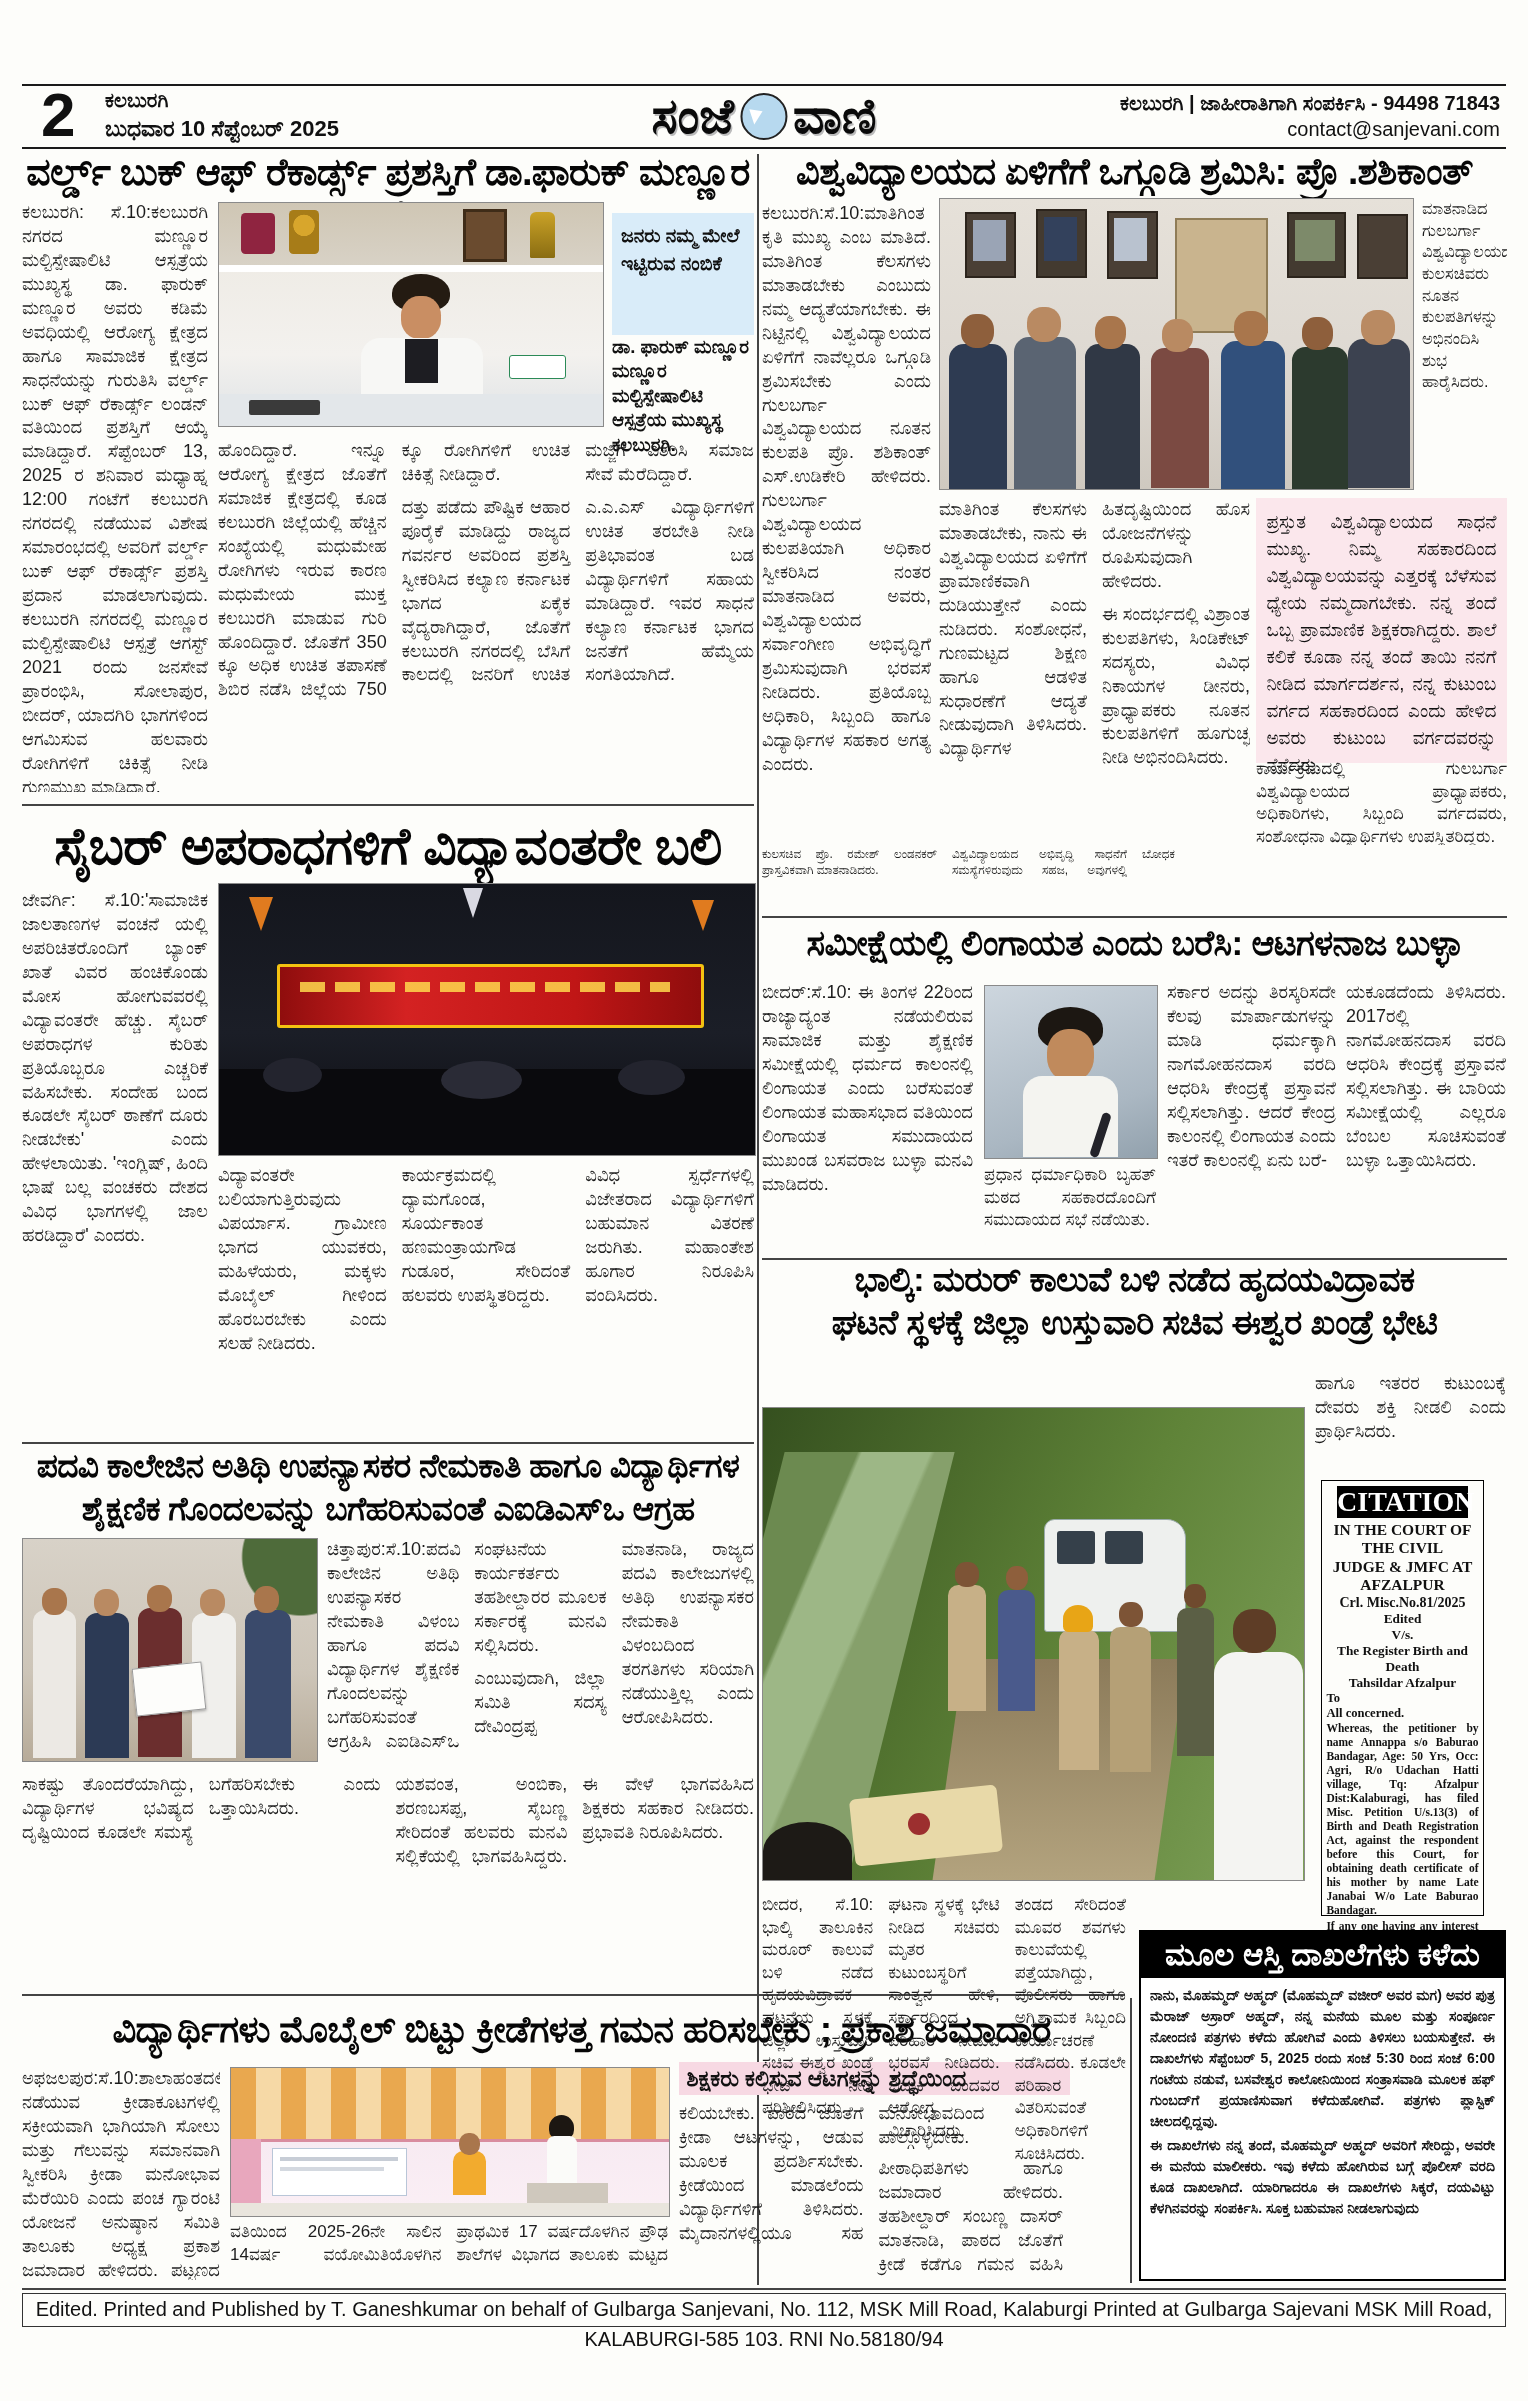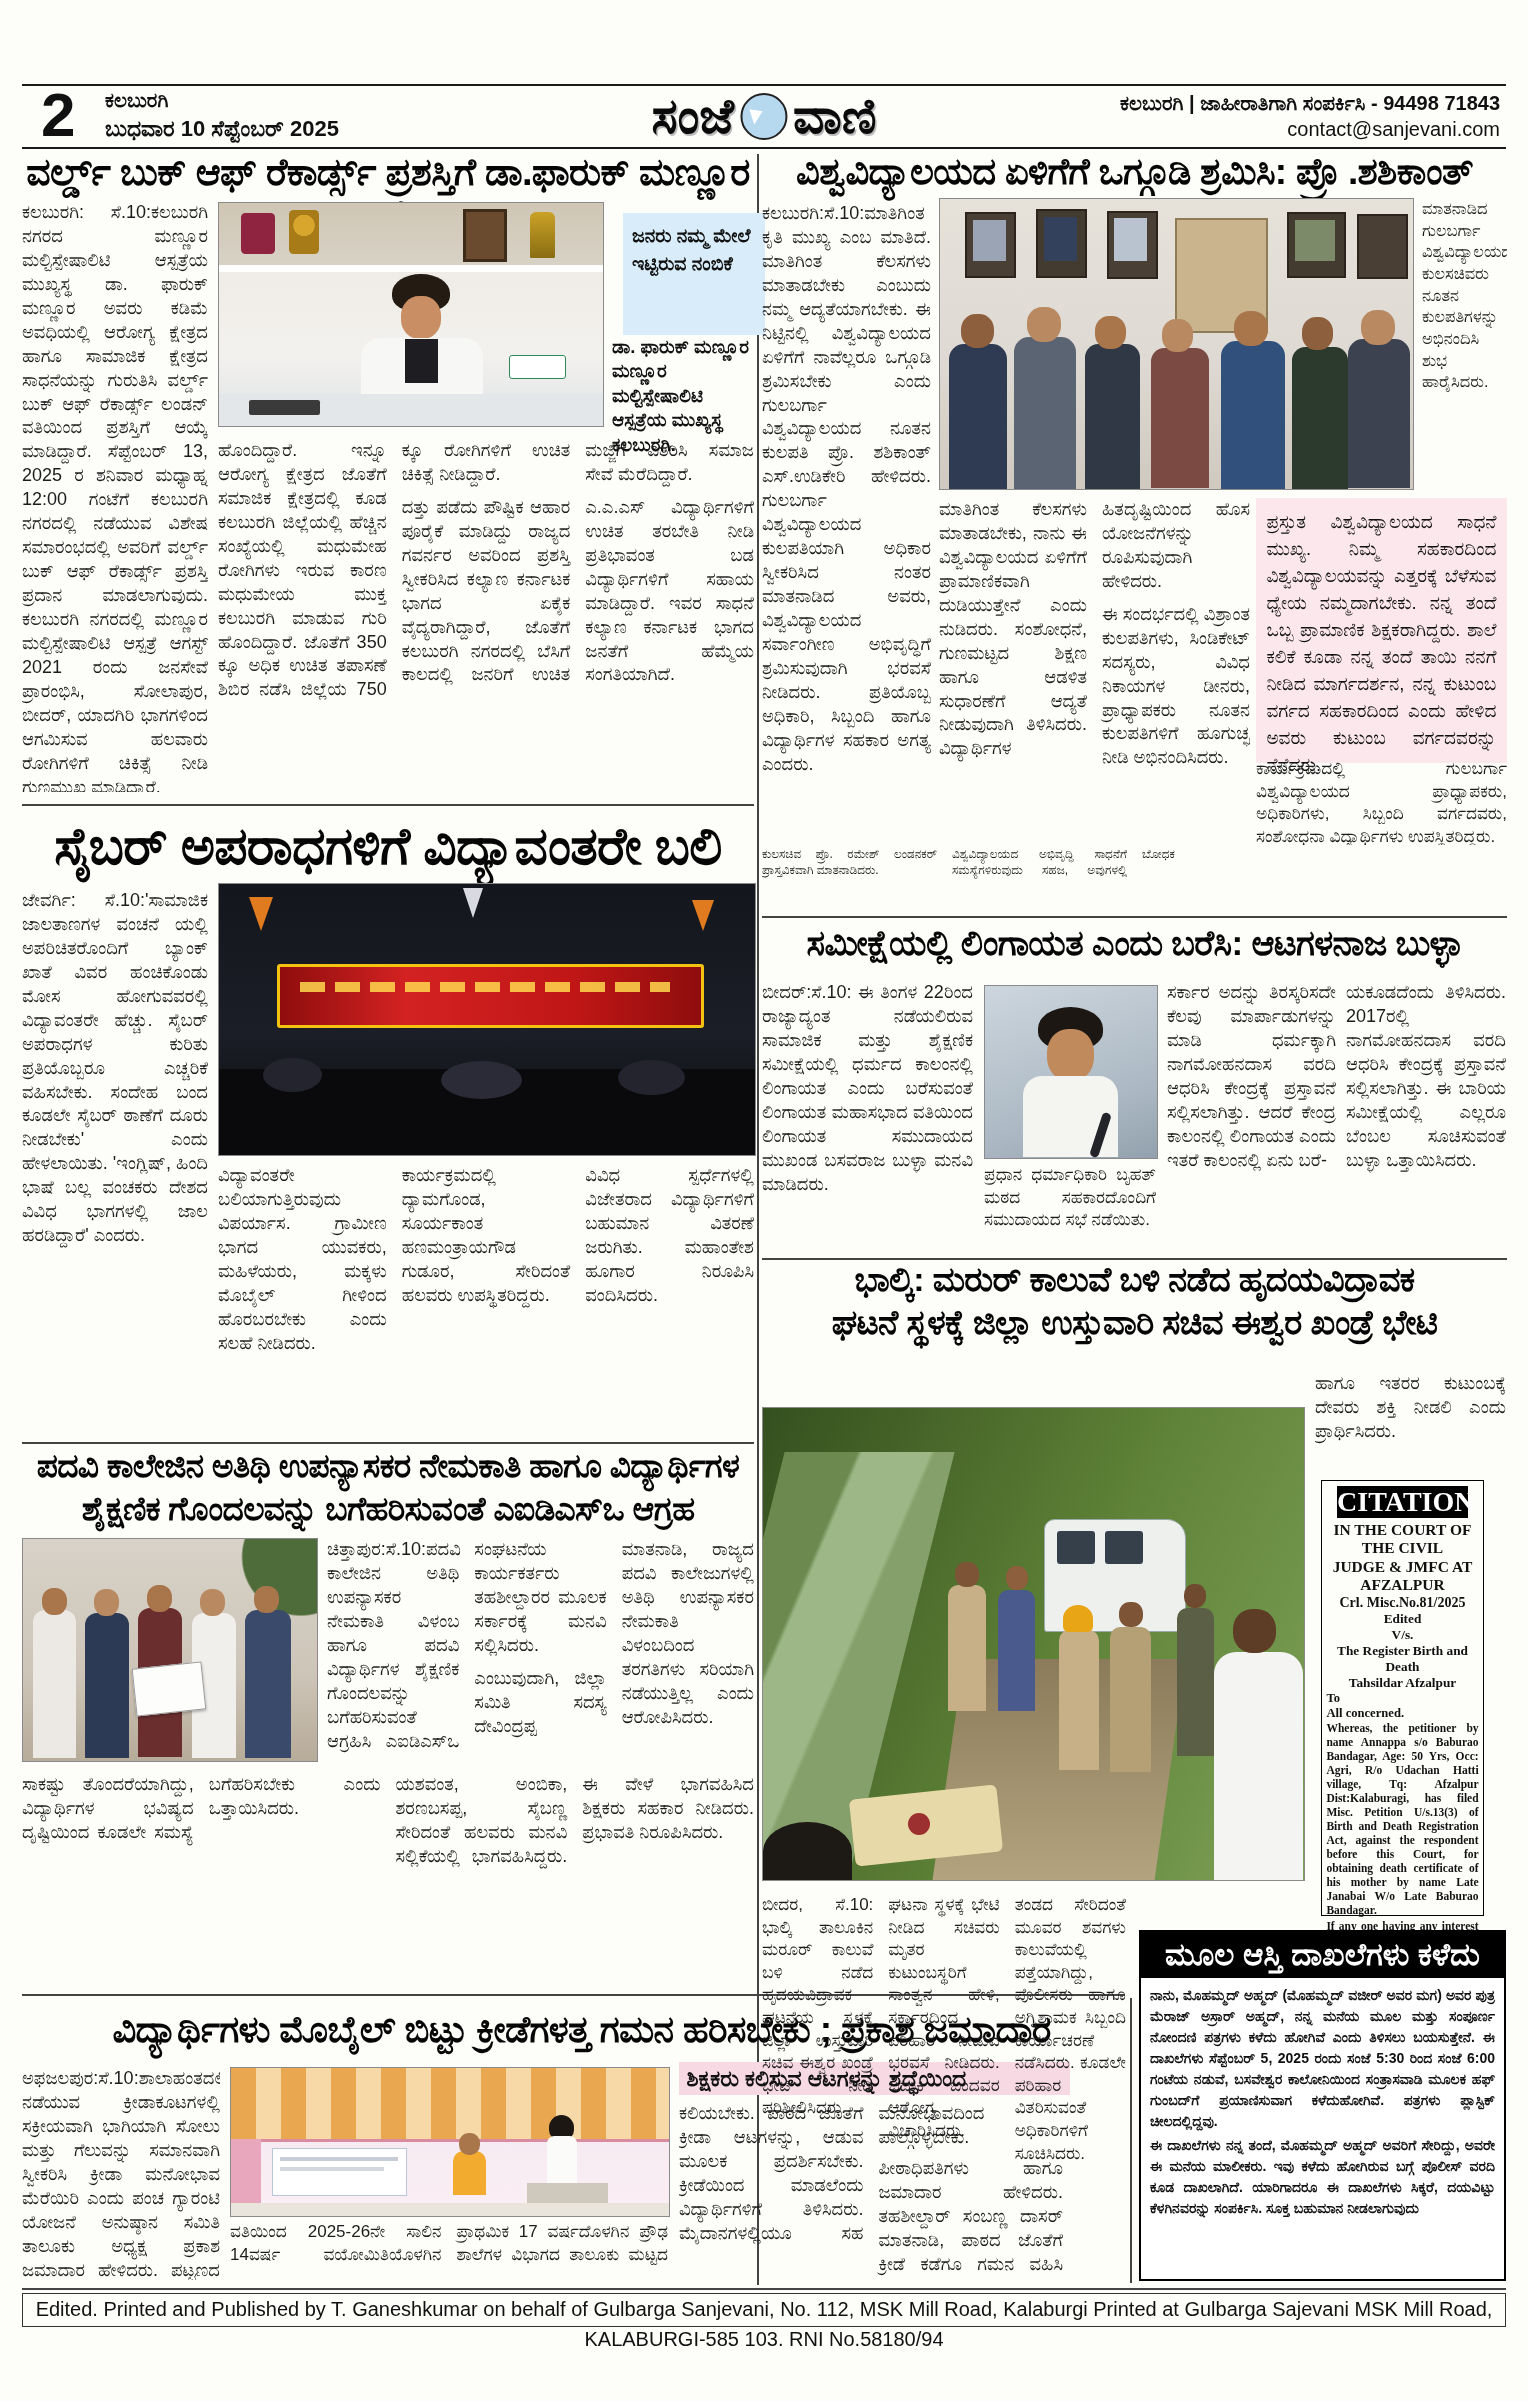--- a/index.html
+++ b/index.html
@@ -67,21 +67,21 @@
       <div class="s" style="left:0;top:62px;width:100%;height:7.4px;background:#fff;"></div>
       <div class="s" style="left:173px;top:71px;width:58px;height:38px;background:#241b12;border-radius:50% 50% 42% 42%;"></div>
       <div class="s" style="left:182px;top:93px;width:40px;height:43px;background:#c98e63;border-radius:45%;"></div>
       <div class="s" style="left:142px;top:135px;width:122px;height:70px;background:#f7f7f5;border-radius:19px 19px 0 0;"></div>
       <div class="s" style="left:186px;top:136px;width:33px;height:44px;background:#1d1d22;"></div>
       <div class="s" style="left:0;top:191px;width:100%;height:33px;background:#e3e7ea;"></div>
       <div class="s" style="left:30px;top:197px;width:71px;height:15px;background:#3a3a3a;border-radius:2.2px;"></div>
       <div class="s" style="left:290px;top:152px;width:55px;height:22px;background:#ffffff;border:1.5px solid #2b8a57;border-radius:3px;"></div>
     </div>
 
-    <div class="abs quote" style="left:590px;top:61px;width:124px;height:104px;margin-left:11px;">ಜನರು ನಮ್ಮ ಮೇಲೆ ಇಟ್ಟಿರುವ ನಂಬಿಕೆ</div>
+    <div class="abs quote" style="left:590px;top:61px;width:124px;height:104px;">ಜನರು ನಮ್ಮ ಮೇಲೆ ಇಟ್ಟಿರುವ ನಂಬಿಕೆ</div>
     <div class="abs cap" style="left:590px;top:183px;width:140px;">ಡಾ. ಫಾರುಕ್ ಮಣ್ಣೂರ ಮಣ್ಣೂರ ಮಲ್ಟಿಸ್ಪೇಷಾಲಿಟಿ ಆಸ್ಪತ್ರೆಯ ಮುಖ್ಯಸ್ಥ ಕಲಬುರಗಿ.</div>
 
     <div class="abs bt c3" style="left:196px;top:287px;width:536px;height:353px;">
       <span style="display:block;">ಹೊಂದಿದ್ದಾರೆ. ಇನ್ನೂ ಆರೋಗ್ಯ ಕ್ಷೇತ್ರದ ಜೊತೆಗೆ ಸಮಾಜಿಕ ಕ್ಷೇತ್ರದಲ್ಲಿ ಕೂಡ ಕಲಬುರಗಿ ಜಿಲ್ಲೆಯಲ್ಲಿ ಹೆಚ್ಚಿನ ಸಂಖ್ಯೆಯಲ್ಲಿ ಮಧುಮೇಹ ರೋಗಿಗಳು ಇರುವ ಕಾರಣ ಮಧುಮೇಯ ಮುಕ್ತ ಕಲಬುರಗಿ ಮಾಡುವ ಗುರಿ ಹೊಂದಿದ್ದಾರೆ. ಜೊತೆಗೆ 350 ಕ್ಕೂ ಅಧಿಕ ಉಚಿತ ತಪಾಸಣೆ ಶಿಬಿರ ನಡೆಸಿ ಜಿಲ್ಲೆಯ 750 ಕ್ಕೂ ರೋಗಿಗಳಿಗೆ ಉಚಿತ ಚಿಕಿತ್ಸೆ ನೀಡಿದ್ದಾರೆ.</span>
       <span style="display:block;margin-top:9px;">ದತ್ತು ಪಡೆದು ಪೌಷ್ಟಿಕ ಆಹಾರ ಪೂರೈಕೆ ಮಾಡಿದ್ದು ರಾಜ್ಯದ ಗವರ್ನರ ಅವರಿಂದ ಪ್ರಶಸ್ತಿ ಸ್ವೀಕರಿಸಿದ ಕಲ್ಯಾಣ ಕರ್ನಾಟಕ ಭಾಗದ ಏಕೈಕ ವೈದ್ಯರಾಗಿದ್ದಾರೆ, ಜೊತೆಗೆ ಕಲಬುರಗಿ ನಗರದಲ್ಲಿ ಬೆಸಿಗೆ ಕಾಲದಲ್ಲಿ ಜನರಿಗೆ ಉಚಿತ ಮಜ್ಜಿಗೆ ವಿತರಿಸಿ ಸಮಾಜ ಸೇವೆ ಮೆರೆದಿದ್ದಾರೆ.</span>
       <span style="display:block;margin-top:9px;">ಎ.ಎ.ಎಸ್ ವಿದ್ಯಾರ್ಥಿಗಳಿಗೆ ಉಚಿತ ತರಬೇತಿ ನೀಡಿ ಪ್ರತಿಭಾವಂತ ಬಡ ವಿದ್ಯಾರ್ಥಿಗಳಿಗೆ ಸಹಾಯ ಮಾಡಿದ್ದಾರೆ. ಇವರ ಸಾಧನೆ ಕಲ್ಯಾಣ ಕರ್ನಾಟಕ ಭಾಗದ ಜನತೆಗೆ ಹೆಮ್ಮೆಯ ಸಂಗತಿಯಾಗಿದೆ.</span>
     </div>
   </section>
 
   <section class="abs" style="left:22px;top:808px;width:732px;height:632px;">

